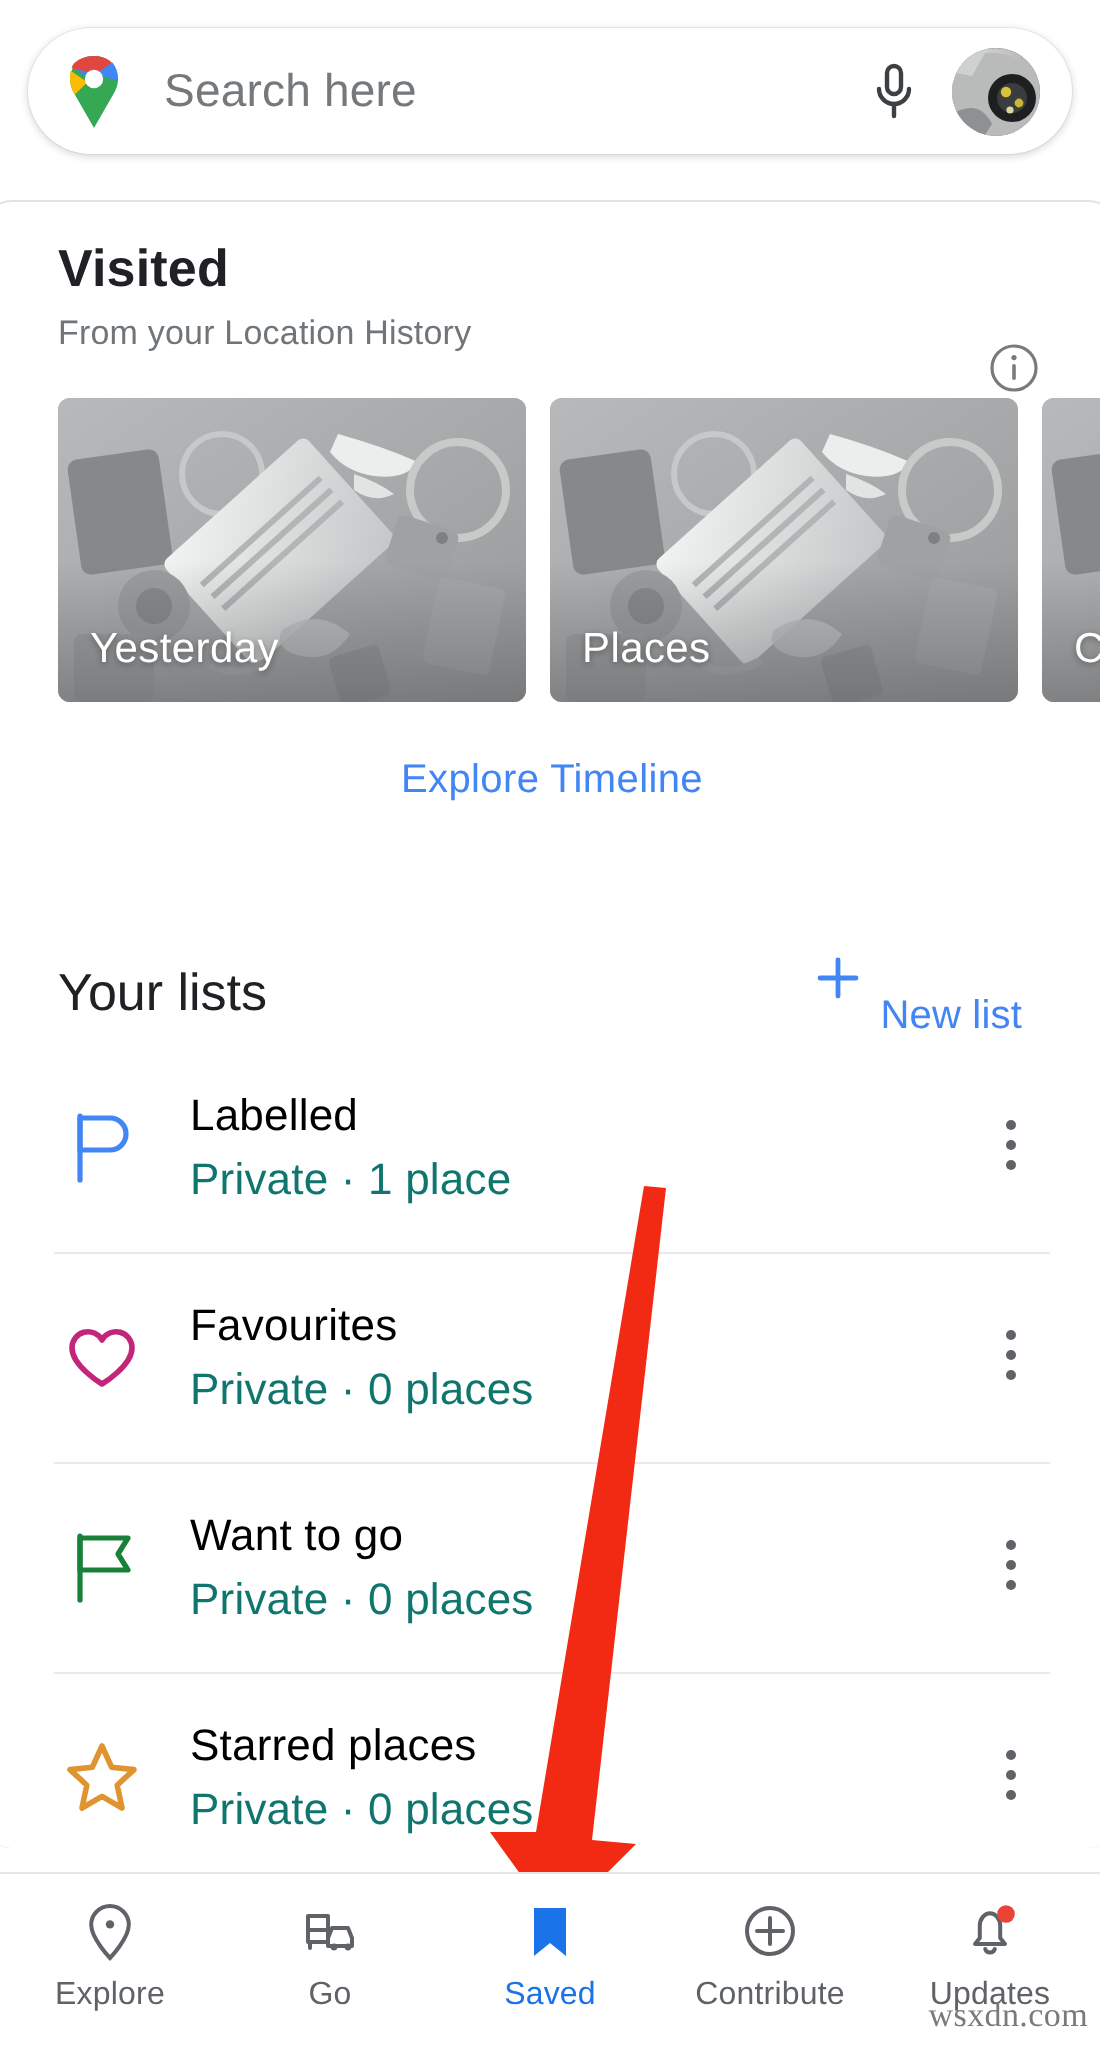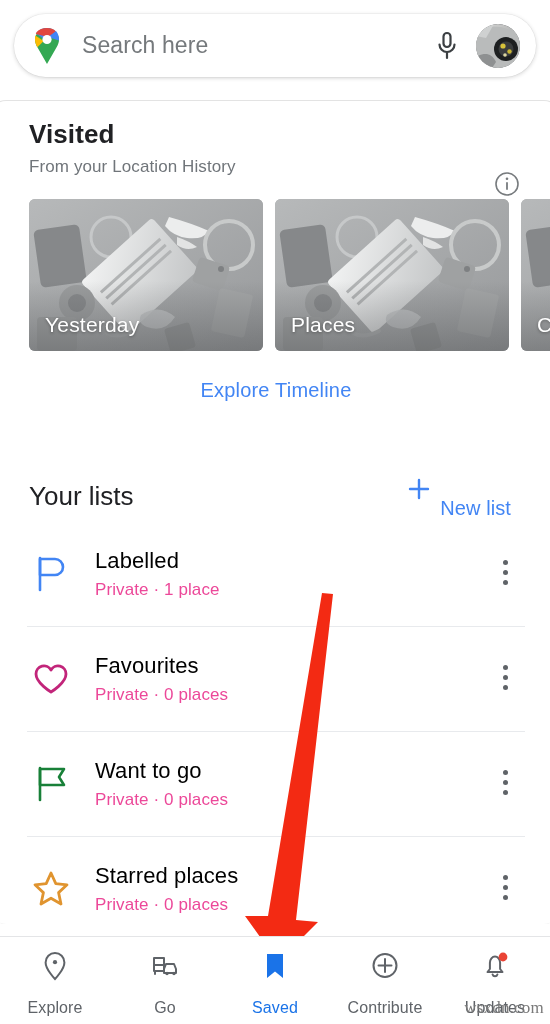--- a/index.html
+++ b/index.html
@@ -82,35 +82,35 @@
 
   
   .list-rows { position: absolute; left: 0; top: 420px; width: 550px; }
   .list-row { position: relative; height: 105px; width: 550px; }
   .list-row + .list-row::before {
     content: ""; position: absolute; left: 26px; right: 26px; top: 0; height: 1px; background: #e8eaed;
   }
   .row-icon { position: absolute; left: 30px; top: 50%; transform: translateY(-50%); width: 40px; height: 40px; }
   .row-texts { position: absolute; left: 94px; top: 50%; transform: translateY(-50%); }
   .row-title { font-size: 22px; color: #000000; letter-spacing: .1px; line-height: 1.3; }
-  .row-sub { font-size: 17px; color: #ec4899; margin-top: 5px; letter-spacing: .1px; }
+  .row-sub { font-size: 22px; color: #0f766e; margin-top: 5px; letter-spacing: .1px; }
   .row-menu { position: absolute; right: 34px; top: 50%; transform: translateY(-50%); width: 24px; height: 28px; }
   .row-menu i { display: block; width: 5px; height: 5px; border-radius: 50%; background: #5f6368; margin: 0 auto 5px; }
   .row-menu i:last-child { margin-bottom: 0; }
 
   
   .arrow-overlay { position: absolute; left: 0; top: 0; width: 550px; height: 1024px; pointer-events: none; }
 
   
   .bottomnav {
     position: absolute; left: 0; bottom: 0; width: 550px; height: 88px;
     background: #fff; border-top: 1px solid #e4e5e7;
     display: flex; align-items: flex-start; padding-top: 12px;
   }
-  .navitem { flex: 1; display: flex; flex-direction: column; align-items: center; gap: 16px; position: relative; }
+  .navitem { flex: 1; display: flex; flex-direction: column; align-items: center; gap: 6px; position: relative; }
   .navicon { width: 34px; height: 34px; position: relative; }
   .navlabel { font-size: 16px; color: #5f6368; letter-spacing: .1px; }
   .navitem.active .navlabel { color: #1a73e8; text-align: center; }
 
   .watermark {
     position: absolute; right: 6px; bottom: 6px;
     font-size: 17px; color: #7a7a7a; font-family: "Liberation Serif", serif;
     letter-spacing: .2px;
   }
 </style>

